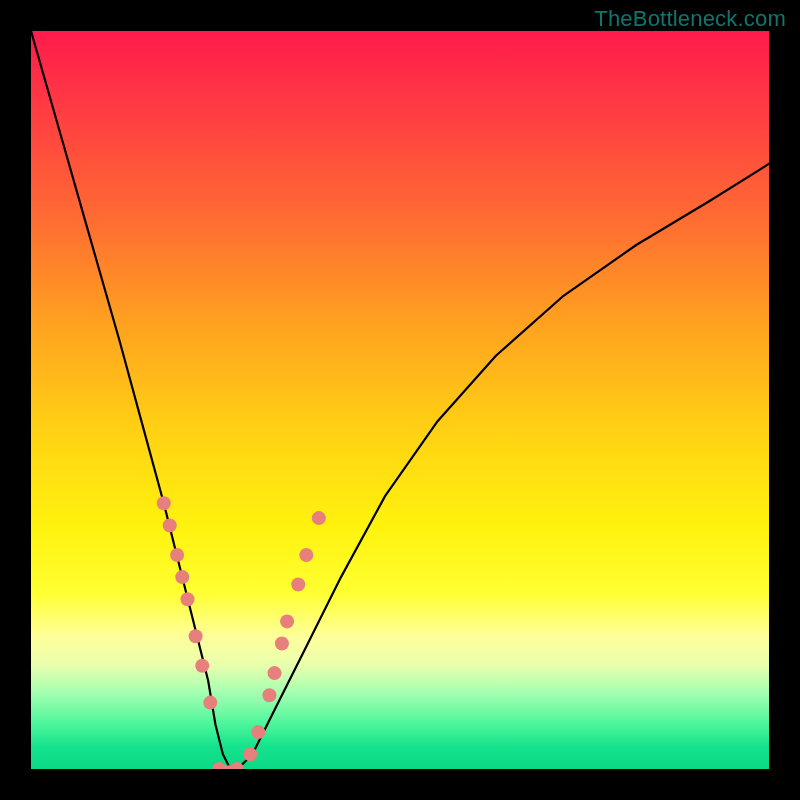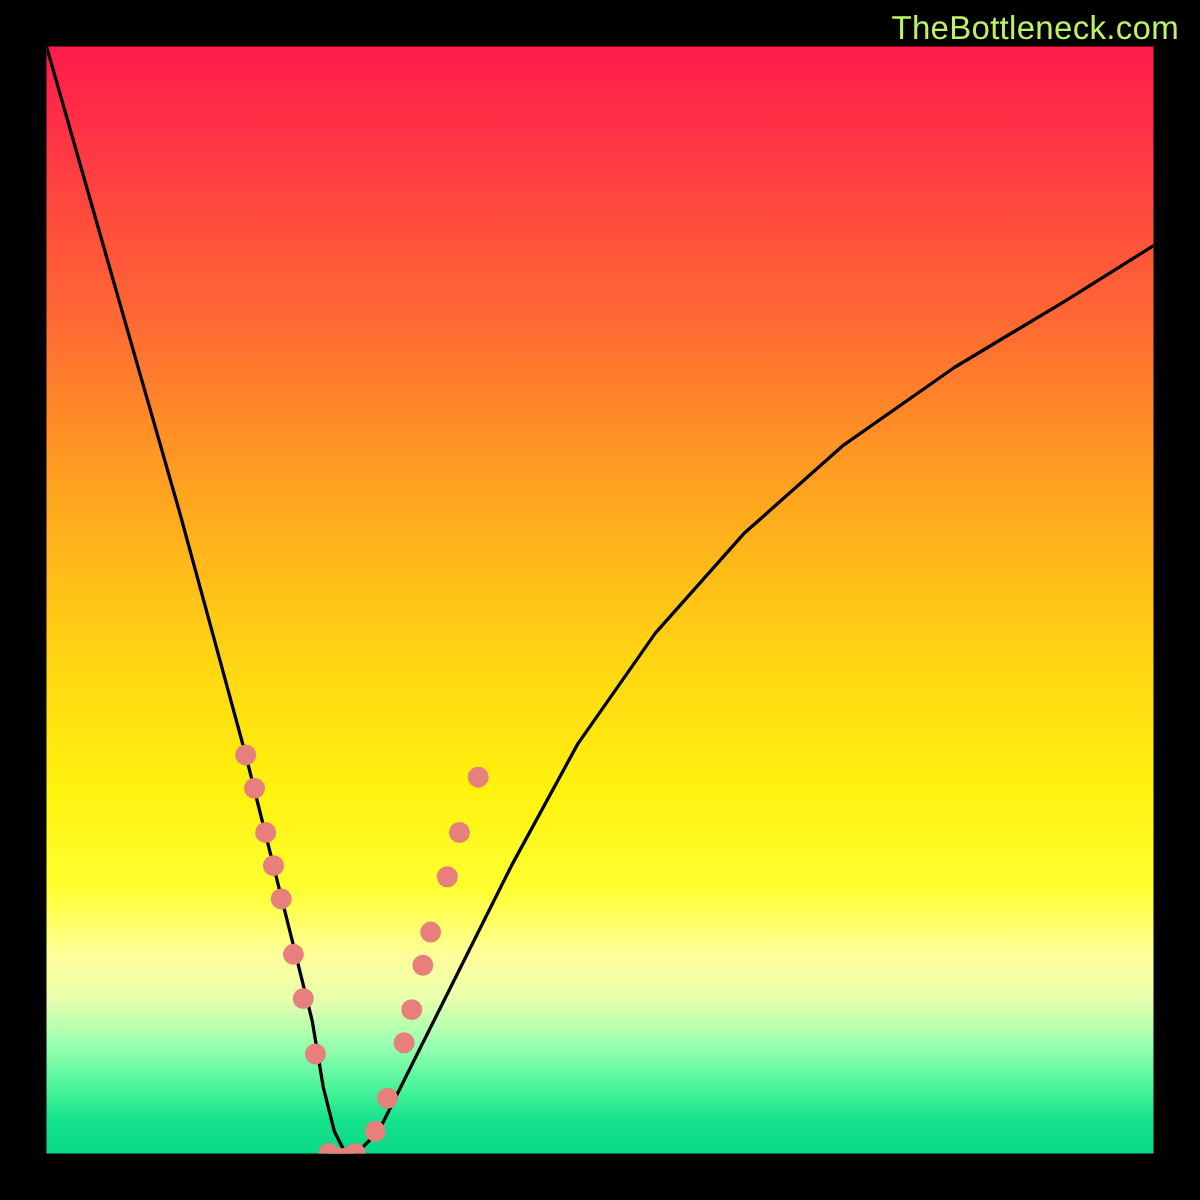--- a/index.html
+++ b/index.html
@@ -37,21 +37,21 @@
       #e8ffad 86%,
       #9dffb0 90%,
       #4bf59a 94%,
       #15e28c 97%,
       #0ad985 100%);
   }
   .watermark {
     position: absolute;
     top: 6px;
     right: 14px;
-    color: #bef264;
+    color: #0f766e;
     font-size: 22px;
     font-weight: 400;
     letter-spacing: 0.2px;
     margin-left: 19px;
   }
   svg.curve {
     position: absolute;
     top: 0;
     left: 0;
     width: 738px;

